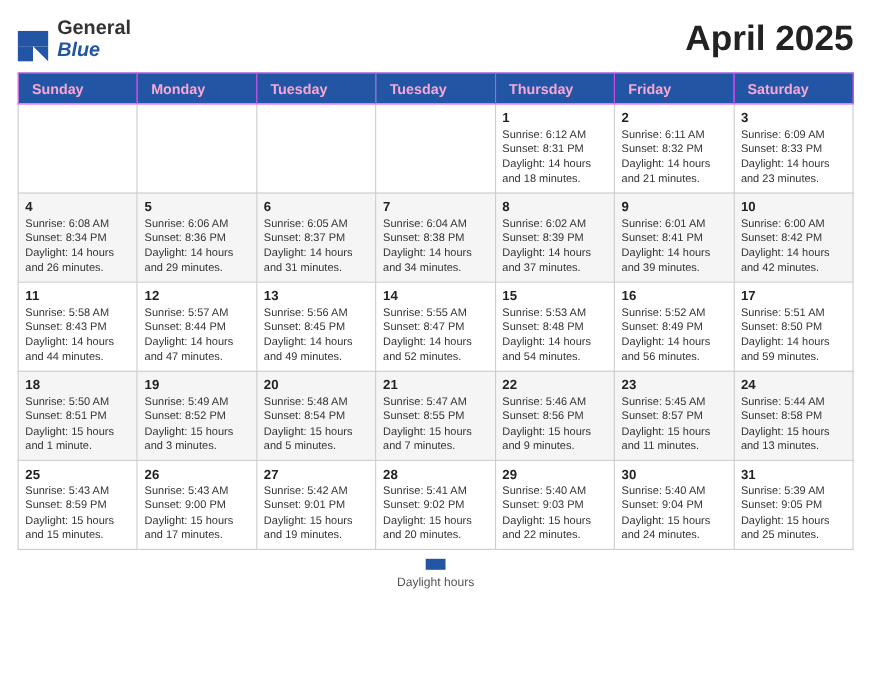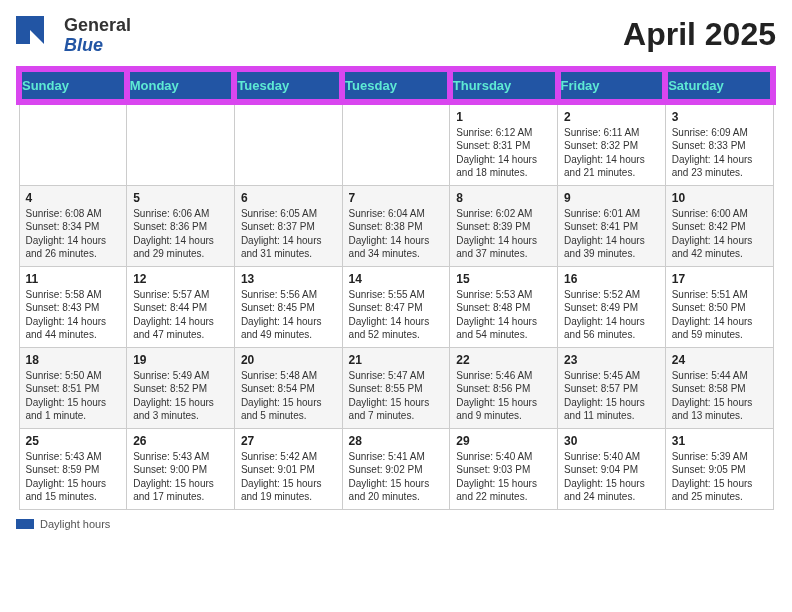--- a/index.html
+++ b/index.html
@@ -11,22 +11,22 @@
       padding: 16px;
     }
     .header {
       display: flex;
       justify-content: space-between;
       align-items: flex-start;
       margin-bottom: 10px;
     }
     .logo {
       display: flex;
-      align-items: flex-start;
-      gap: 20px;
+      align-items: flex-end;
+      gap: 8px;
     }
     .logo-text {
       font-size: 18px;
       font-weight: bold;
       line-height: 1.1;
     }
     .logo-general { color: #333; }
     .logo-blue { color: #2255a4; font-style: italic; }
     .logo-icon {
       width: 28px;
@@ -44,25 +44,25 @@
       font-size: 14px;
       color: #444;
     }
     .calendar {
       width: 100%;
       border-collapse: collapse;
       border: 1px solid #aaa;
     }
     .calendar th {
       background: #2255a4;
-      color: #5eead4;
+      color: #f9a8d4;
       text-align: left;
-      padding: 6px 0;
+      padding: 6px 12px;
       font-size: 13px;
-      border: 6px solid #d946ef;
+      border: 1px solid #d946ef;
     }
     .calendar td {
       vertical-align: top;
       padding: 5px 6px;
       border: 1px solid #ccc;
       width: 108px;
       min-height: 80px;
       font-size: 10.5px;
       color: #222;
       background: #fff;
@@ -83,20 +83,21 @@
     .empty-cell {
       background: #fff !important;
     }
     .footer-legend {
       margin-top: 8px;
       font-size: 11px;
       color: #555;
       display: flex;
       align-items: center;
       gap: 6px;
+      flex-direction: column;
     }
     .legend-bar {
       width: 18px;
       height: 10px;
       background: #2255a4;
       display: inline-block;
     }
   </style>
 </head>
 <body>

